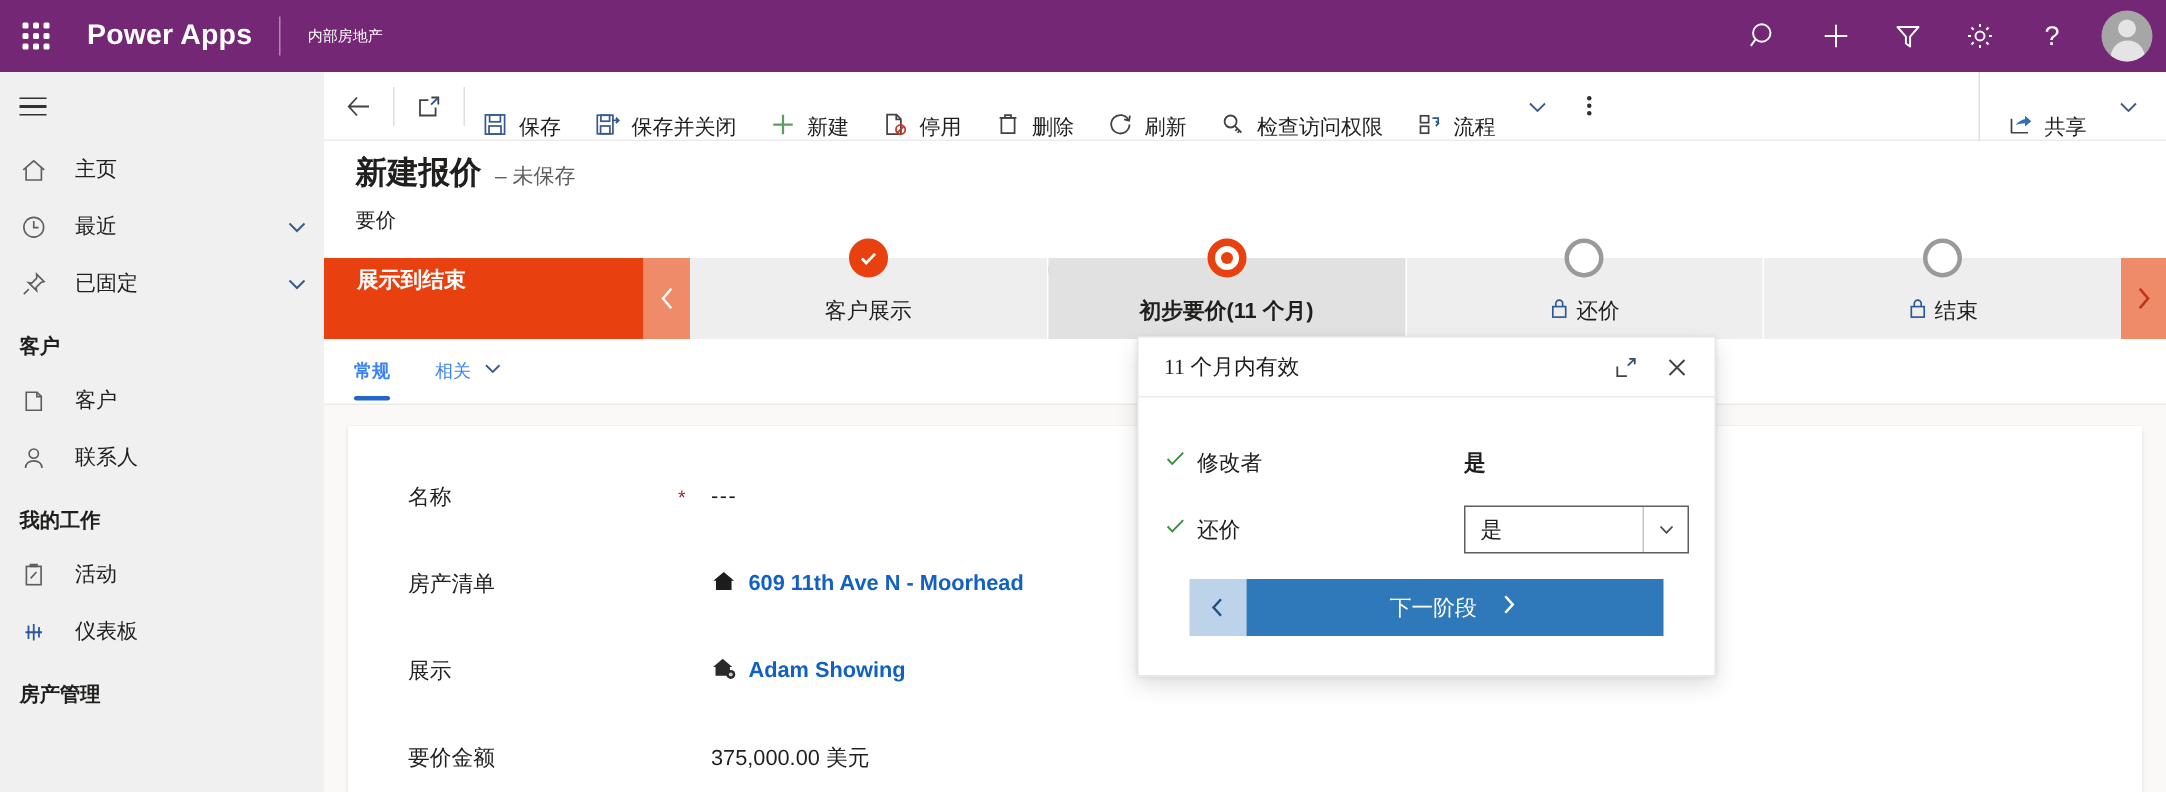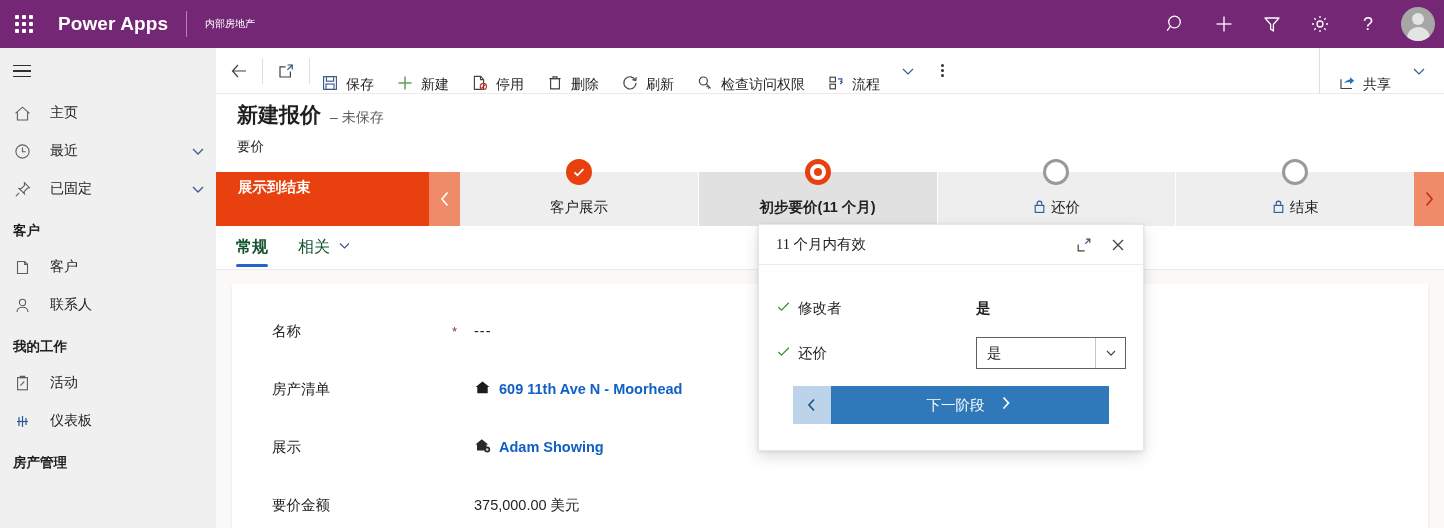--- a/index.html
+++ b/index.html
@@ -159,21 +159,21 @@
     display:flex; align-items:center; justify-content:center; cursor:pointer;
   }
 
   
   .tabs {
     position: absolute; top: 226px; left: 216px; width: 1228px; height: 44px;
     background:#ffffff; display:flex; align-items:center; padding-left: 20px; gap: 30px;
     border-bottom: 1px solid #edebe9;
   }
   .tab { position: relative; height: 44px; display: flex; align-items: center; cursor: pointer; gap: 7px; }
-  .tab .tl { font-size: 16px; color:#14532d; }
+  .tab .tl { font-size: 12px; color:#3b82f6; }
   .tab.sel .tl { font-weight: bold; }
   .tab.sel::after {
     content:""; position:absolute; left:0; right:0; bottom: 3px; height:3px;
     background:#2266cc; border-radius:2px;
   }
 
   
   .formbody {
     position: absolute; top: 270px; left: 216px; width: 1228px; height: 258px;
     background: #faf9f8; padding: 14px 16px 0 16px;
@@ -423,20 +423,33 @@
             <g fill="none" stroke="#3b5a8c" stroke-width="1.15">
               <rect x="2.6" y="2.6" width="12.8" height="12.8"></rect>
               <rect x="5.4" y="2.6" width="7.2" height="4.6"></rect>
               <rect x="5" y="10" width="8" height="5.4"></rect>
             </g>
           </svg>
       </span>
       <span class="lbl">保存</span>
     </div>
 
+    <div class="cmd-btn">
+      <span>
+        <svg width="18" height="18" viewBox="0 0 18 18">
+            <g fill="none" stroke="#3b5a8c" stroke-width="1.15">
+              <rect x="2.2" y="2.8" width="10.4" height="12.4"></rect>
+              <rect x="4.6" y="2.8" width="5.8" height="4"></rect>
+              <rect x="4.4" y="10" width="6.2" height="5.2"></rect>
+              <path d="M12 6.3h4.2M14.6 4.5l1.9 1.8-1.9 1.8" stroke="#2b5797"></path>
+            </g>
+          </svg>
+      </span>
+      <span class="lbl">保存并关闭</span>
+    </div>
 
     <div class="cmd-btn">
       <span>
         <svg width="18" height="18" viewBox="0 0 18 18">
             <g stroke="#5aa05a" stroke-width="1.5">
               <line x1="9" y1="2.5" x2="9" y2="15.5"></line>
               <line x1="2.5" y1="9" x2="15.5" y2="9"></line>
             </g>
           </svg>
       </span>

